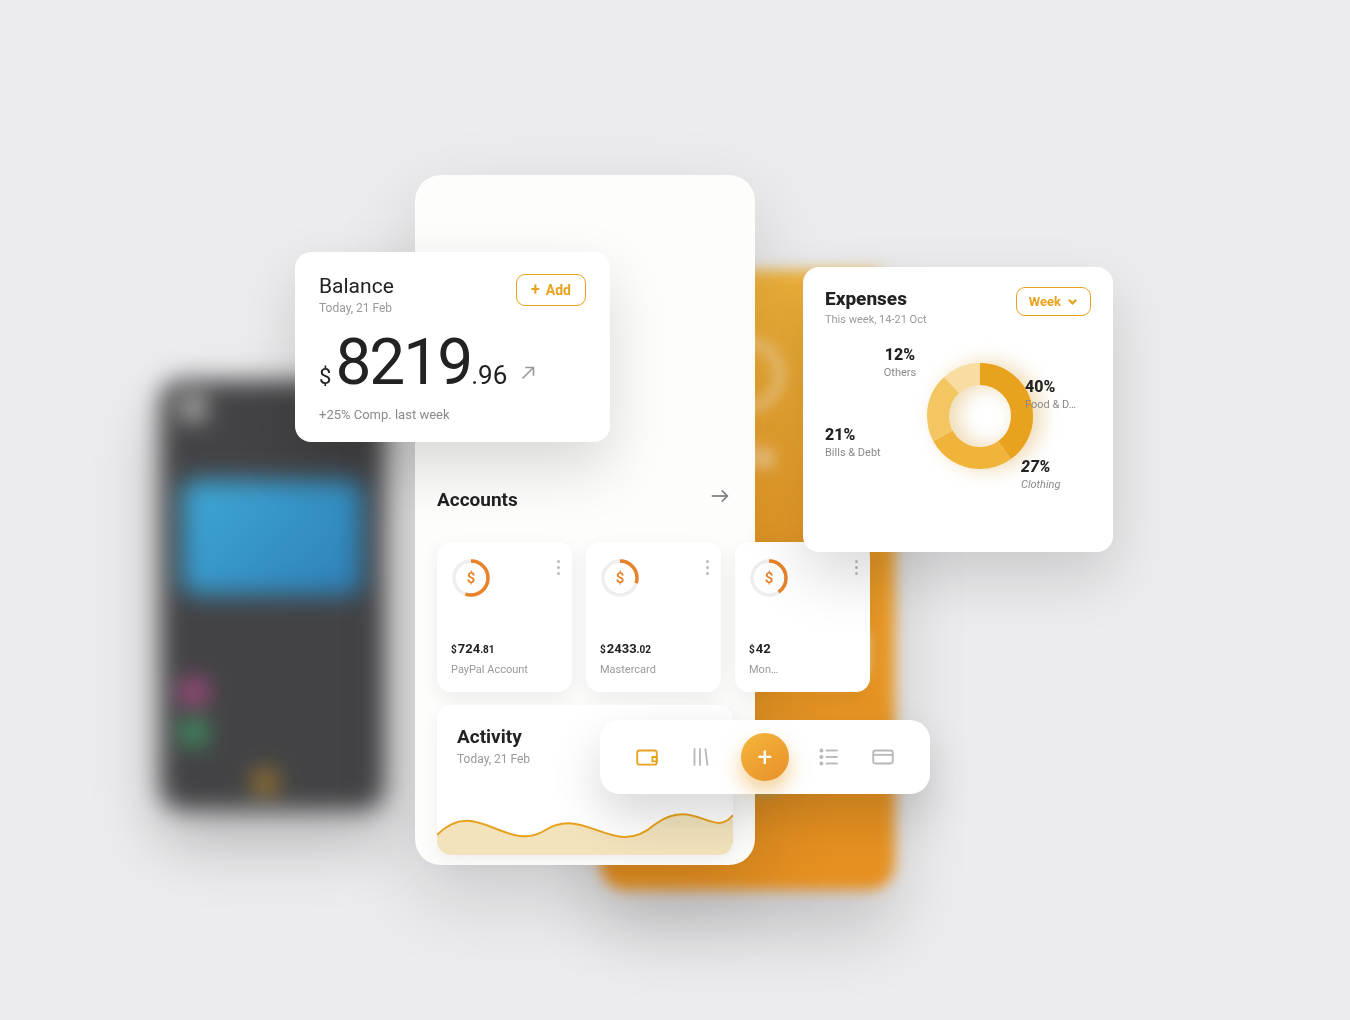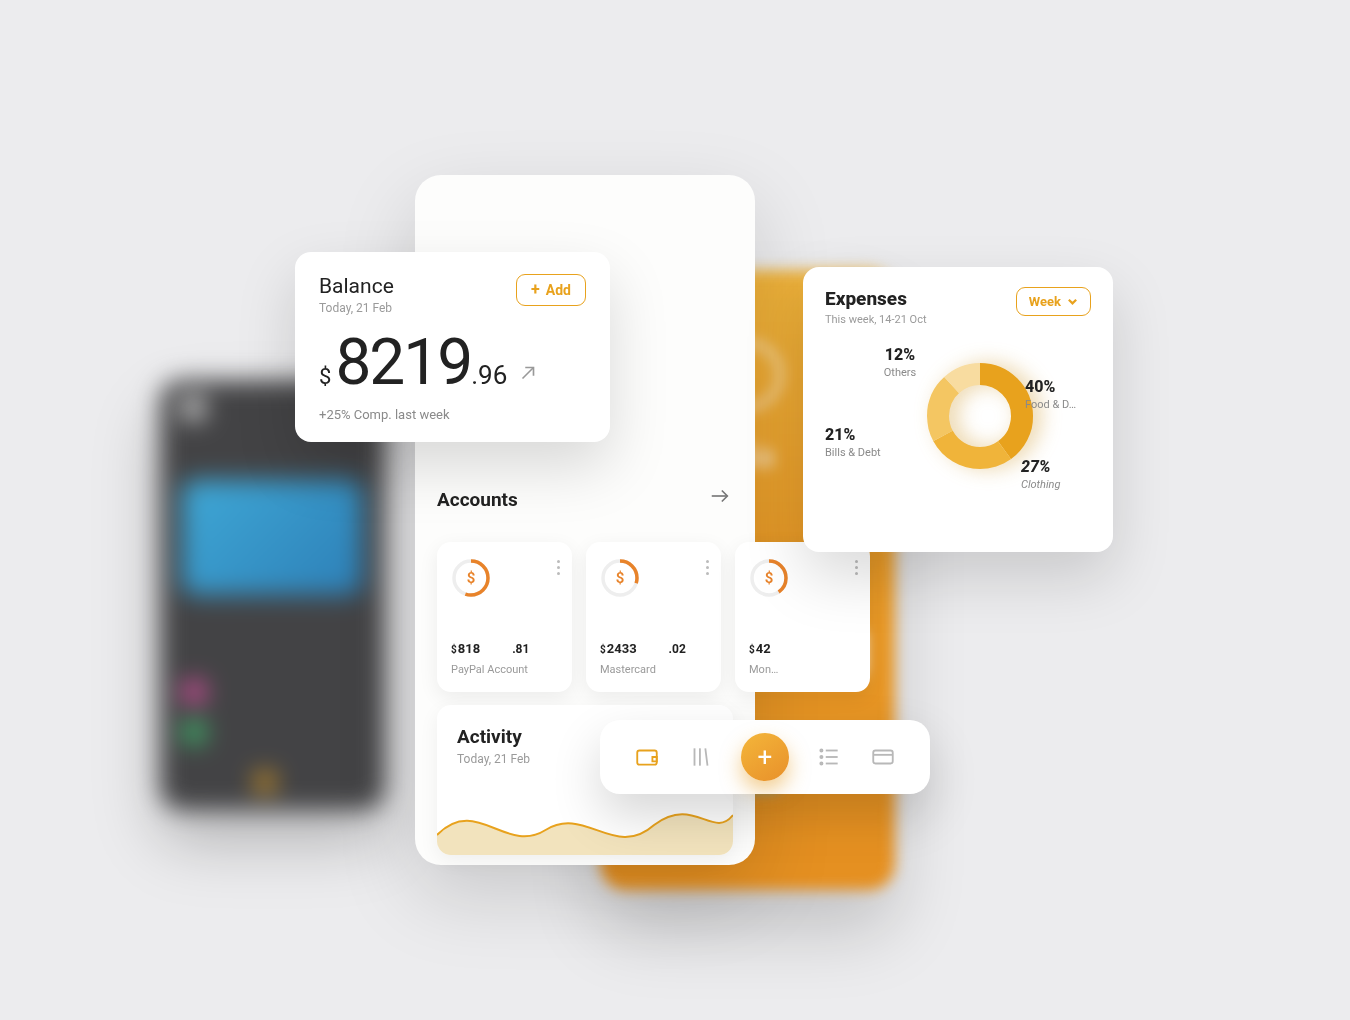--- a/index.html
+++ b/index.html
@@ -42,21 +42,21 @@
   .acct-ring{width:40px;height:40px;border-radius:50%;position:relative;}
   .acct-ring svg{width:40px;height:40px;transform:rotate(-90deg);}
   .acct-ring .bg{stroke:#eee;}
   .acct-ring .fg{stroke:#e8832a;}
   .acct-ring circle{fill:none;stroke-width:3.5;}
   .dollar-c{position:absolute;top:50%;left:50%;transform:translate(-50%,-50%);font-size:15px;color:#e8832a;font-weight:600;}
   .acct-more{position:absolute;top:18px;right:12px;display:flex;flex-direction:column;gap:3px;}
   .acct-more span{width:3px;height:3px;border-radius:50%;background:#bbb;}
   .acct-amt{position:absolute;bottom:36px;left:14px;font-weight:700;color:#222;font-size:13px;}
   .acct-amt .cur{font-size:10px;margin-right:1px;}
-  .acct-amt .dec{font-size:12px;margin-left:32px;}
+  .acct-amt .dec{font-size:10px;}
   .acct-name{position:absolute;bottom:16px;left:14px;font-size:11px;color:#9a9a9a;}
 
   
   .sect-activity{position:absolute;top:530px;left:22px;right:22px;background:#fff;border-radius:14px;box-shadow:0 6px 20px rgba(0,0,0,.06);padding:20px 20px 0;height:150px;overflow:hidden;}
   .sect-activity h3{font-size:19px;font-weight:700;color:#222;margin-bottom:4px;}
   .sect-activity .sub{font-size:12px;color:#9a9a9a;}
   .wave{position:absolute;bottom:-10px;left:0;right:0;height:80px;}
   .wave svg{width:100%;height:100%;}
 
   
@@ -139,21 +139,21 @@
                 <circle class="bg" cx="20" cy="20" r="17"></circle>
                 <circle class="fg" cx="20" cy="20" r="17" stroke-dasharray="106.8" stroke-dashoffset="48"></circle>
               </svg>
             <span class="dollar-c">$</span>
           </div>
           <div class="acct-more">
               <span></span>
               <span></span>
               <span></span>
             </div>
-          <div class="acct-amt"><span class="cur">$</span><span>818</span><span class="dec">.81</span></div>
+          <div class="acct-amt"><span class="cur">$</span><span>724</span><span class="dec">.81</span></div>
           <div class="acct-name">PayPal Account</div>
         </div>
         <div class="acct-card">
           <div class="acct-ring">
             <svg viewBox="0 0 40 40">
                 <circle class="bg" cx="20" cy="20" r="17"></circle>
                 <circle class="fg" cx="20" cy="20" r="17" stroke-dasharray="106.8" stroke-dashoffset="75"></circle>
               </svg>
             <span class="dollar-c">$</span>
           </div>

